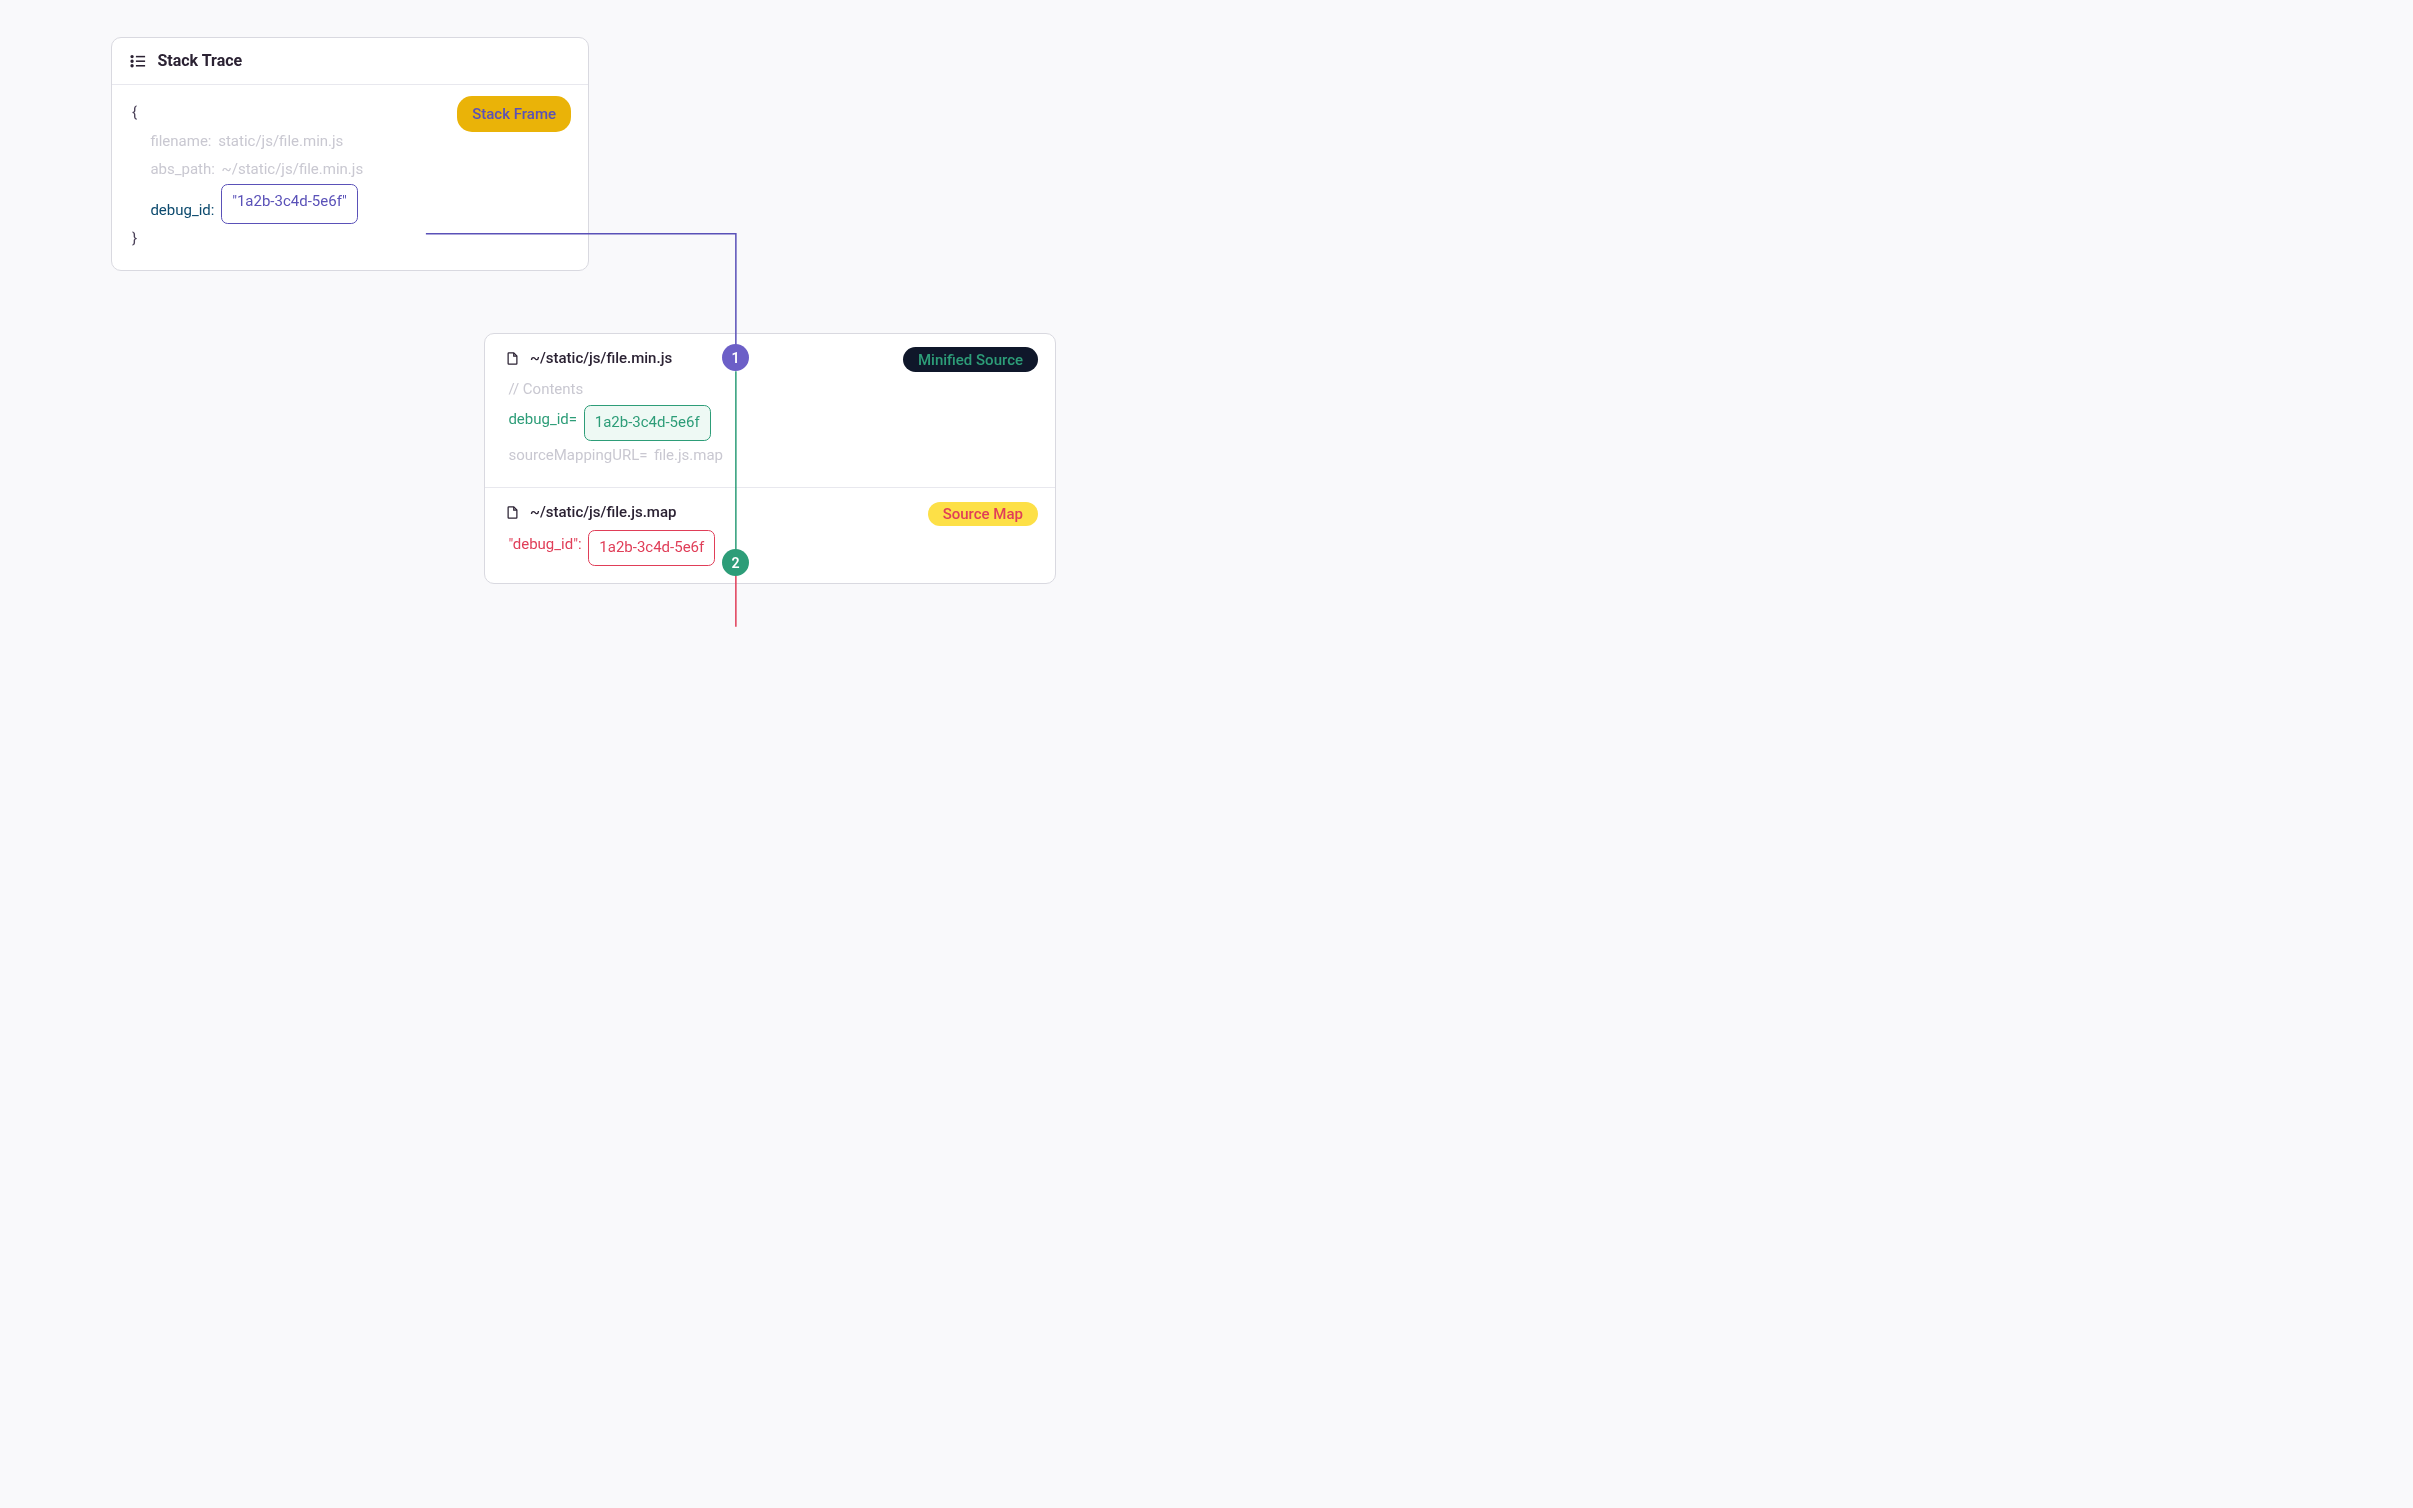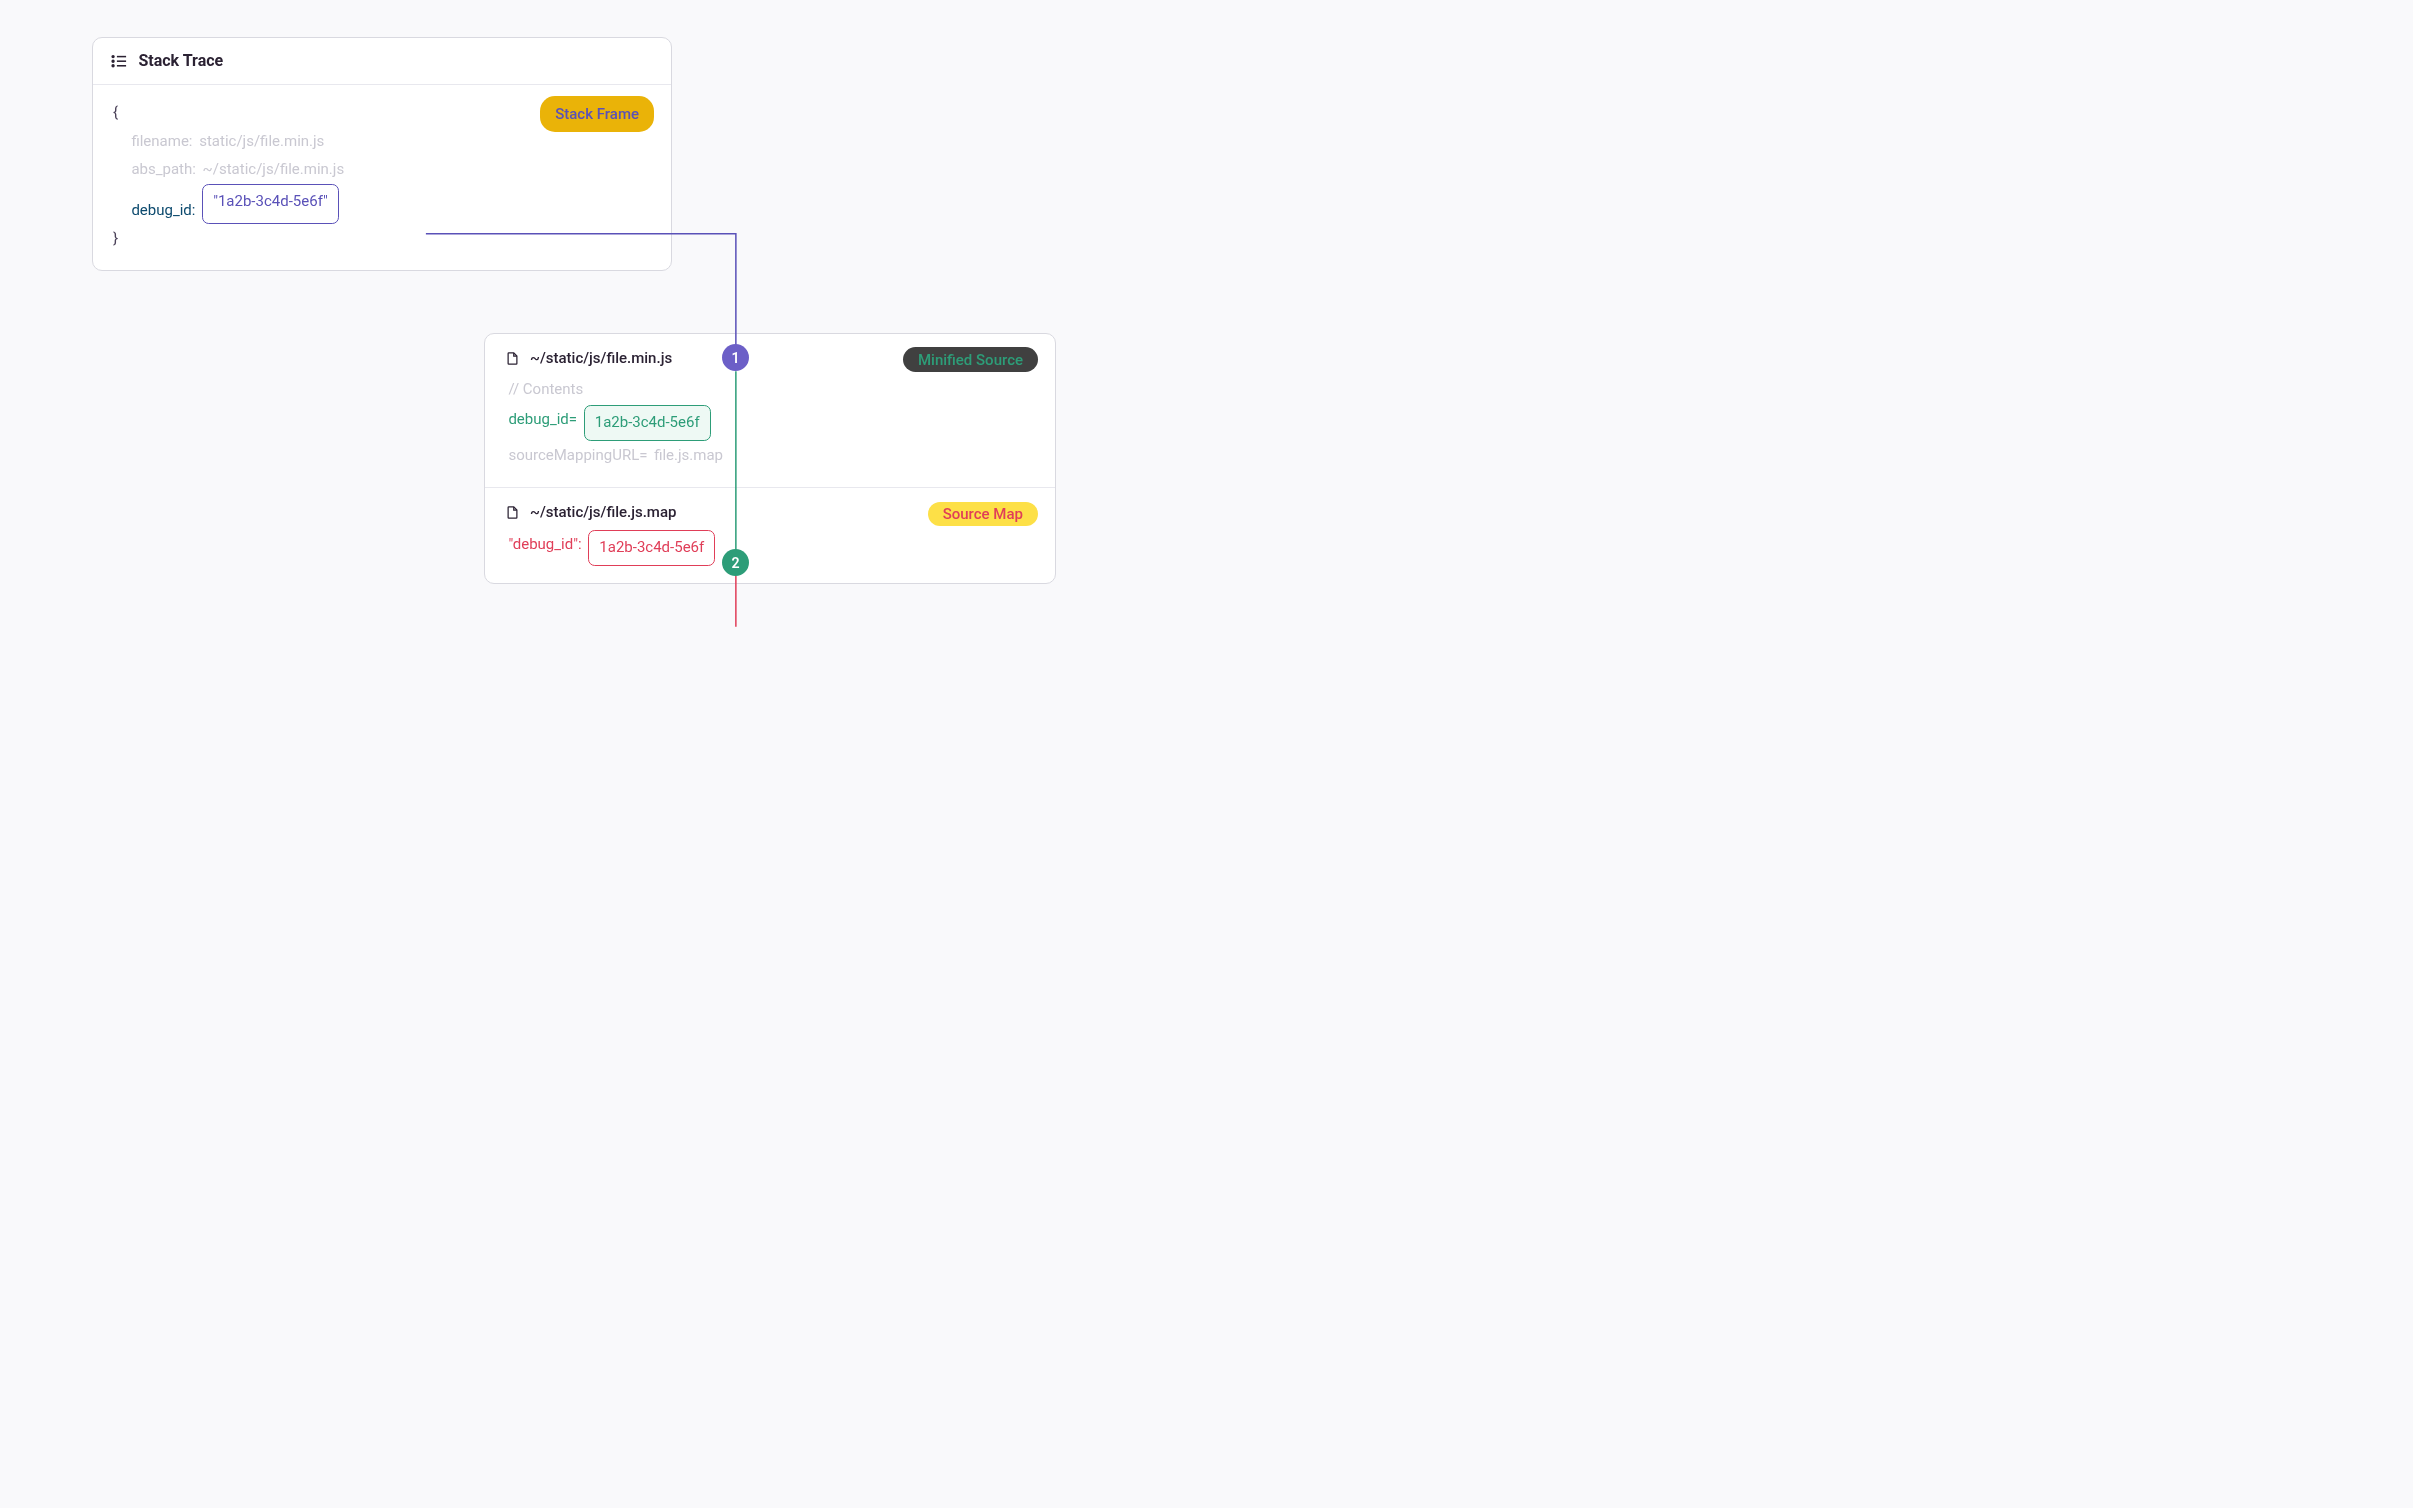--- a/index.html
+++ b/index.html
@@ -29,31 +29,31 @@
   color: #2b2233;
 }
 .card-body {
   padding: 13.4px 20px 17px 20px;
   font-size: 15px;
   line-height: 1.9;
 }
 .icon { display: inline-flex; align-items: center; justify-content: center; }
 
 
-#stack-trace-card { top: 37px; left: 92px; width: 580px; }
+#stack-trace-card { top: 37px; left: 111px; width: 478px; }
 
 .badge {
   border-radius: 15px;
   padding: 3.4px 15px;
   font-size: 15px;
   font-weight: 500;
   position: absolute;
 }
 .badge-purple { background: #eab308; color: #5a51b8; }
-.badge-green { background: #404040; color: #2d9d78; }
+.badge-green { background: #0f172a; color: #2d9d78; }
 .badge-red { background: #fde047; color: #e03e58; }
 
 .brace { color: #4a4158; font-size: 15px; }
 .dim { color: #c9c8d1; }
 .row { display: flex; gap: 6.7px; }
 .indent { padding-left: 18.4px; }
 .key-purple { color: #0c4a6e; margin-top: 12px; }
 
 .box {
   border: 1.3px solid;

